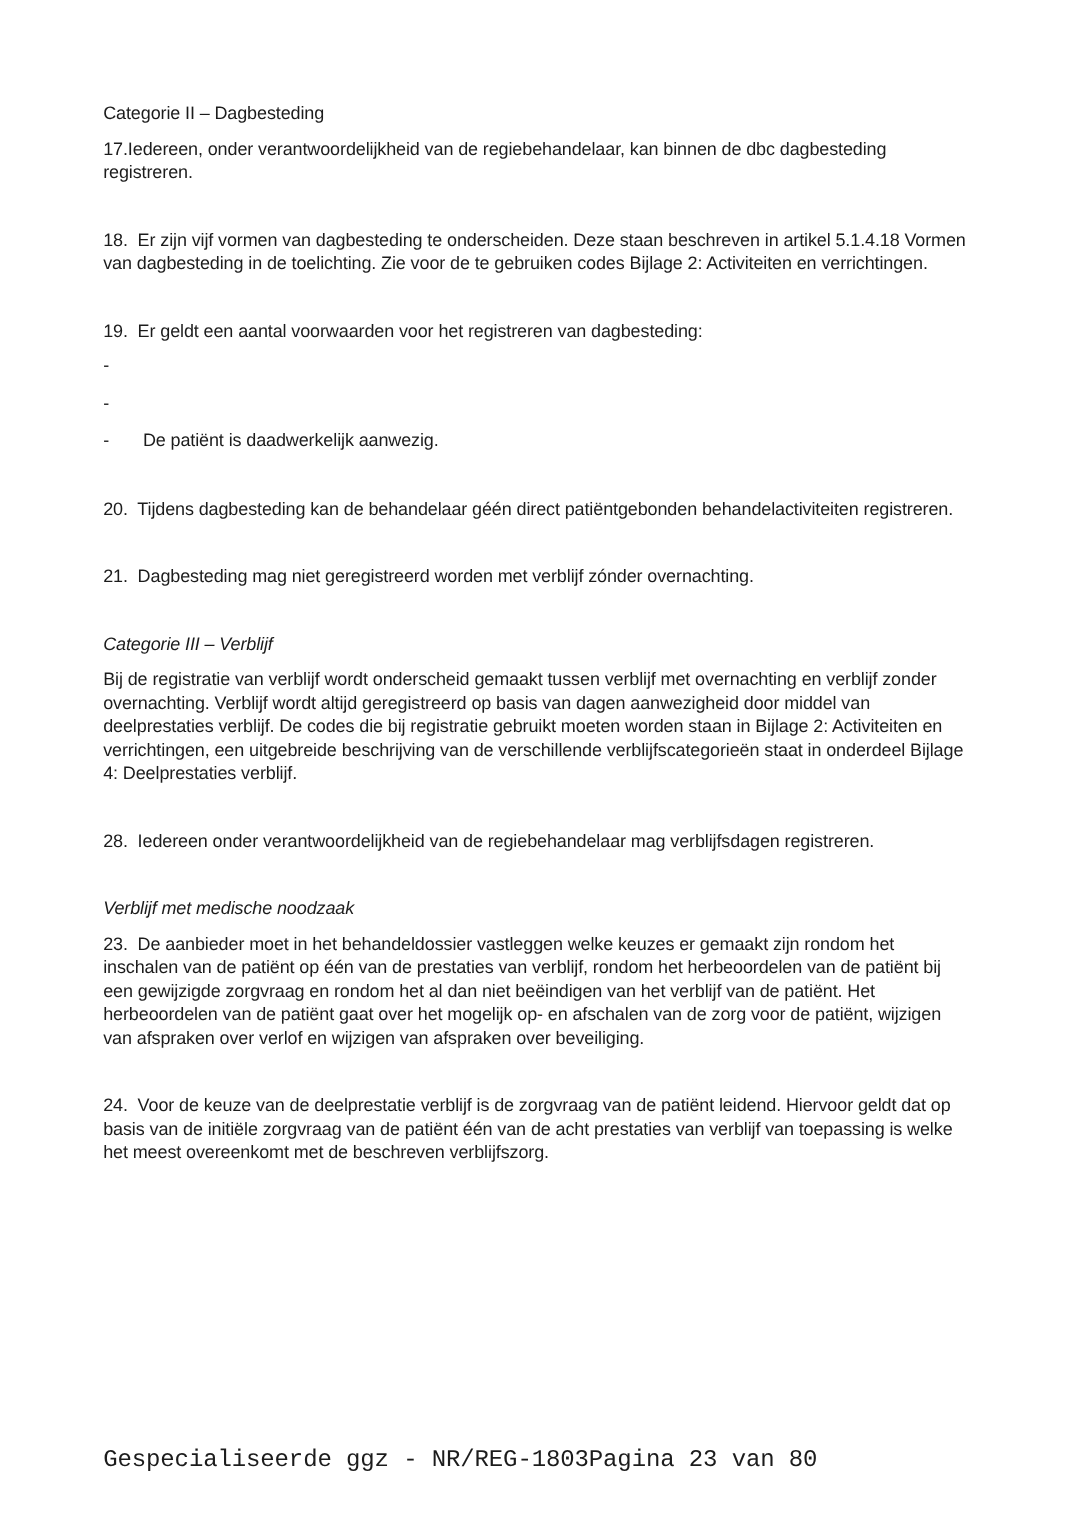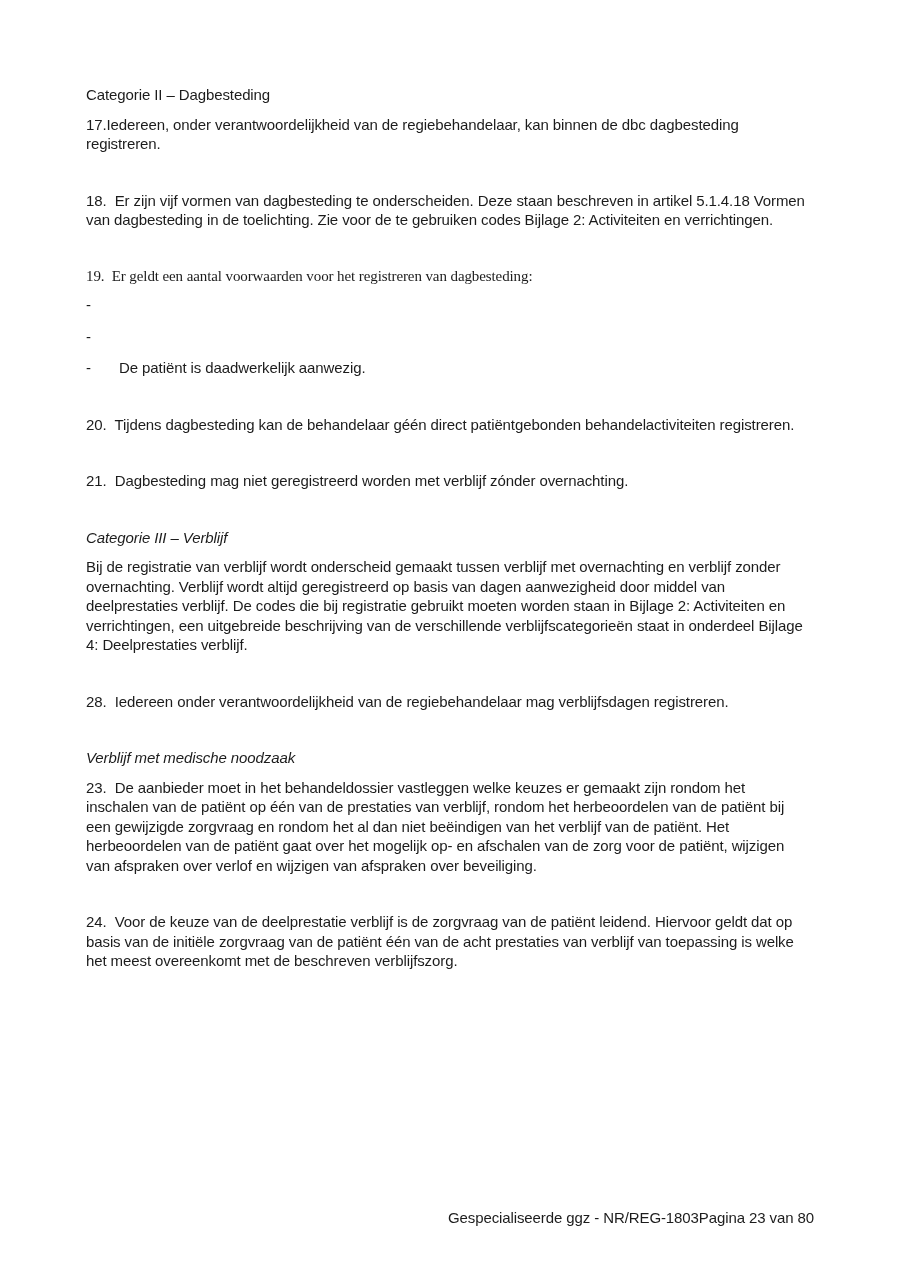--- a/index.html
+++ b/index.html
@@ -32,21 +32,20 @@
     margin: 0 0 10px 0;
   }
   .italic { font-style: italic; }
   .para {
     white-space: pre-wrap;
     margin: 0 12px 37px 0;
   }
   .intro-para {
     white-space: pre-wrap;
     margin: 0 0 9px 0;
-    font-family: Liberation Serif, serif;
   }
   .bullets {
     list-style: none;
     margin: 0 0 37px 0;
   }
   .bullet { display: flex; }
   .bullet + .bullet { margin-top: 12px; }
   .bullet .marker {
     flex: 0 0 29px;
     width: 29px;
@@ -57,24 +56,25 @@
     font-weight: 400;
     font-style: italic;
     margin: 0 0 10px 0;
   }
   .footer {
     position: absolute;
     left: 86px;
     right: 86px;
     top: 1208px;
     display: flex;
-    justify-content: flex-end;
-    font-size: 15px;
+    justify-content: flex-start;
+    font-size: 20px;
     line-height: 19.5px;
     letter-spacing: -0.1px;
+    font-family: Liberation Mono, monospace;
   }
 </style>
 </head>
 <body>
 
 <div class="page">
 
   <main class="content">
 
     <h2 class="heading">Categorie II – Dagbesteding</h2>

